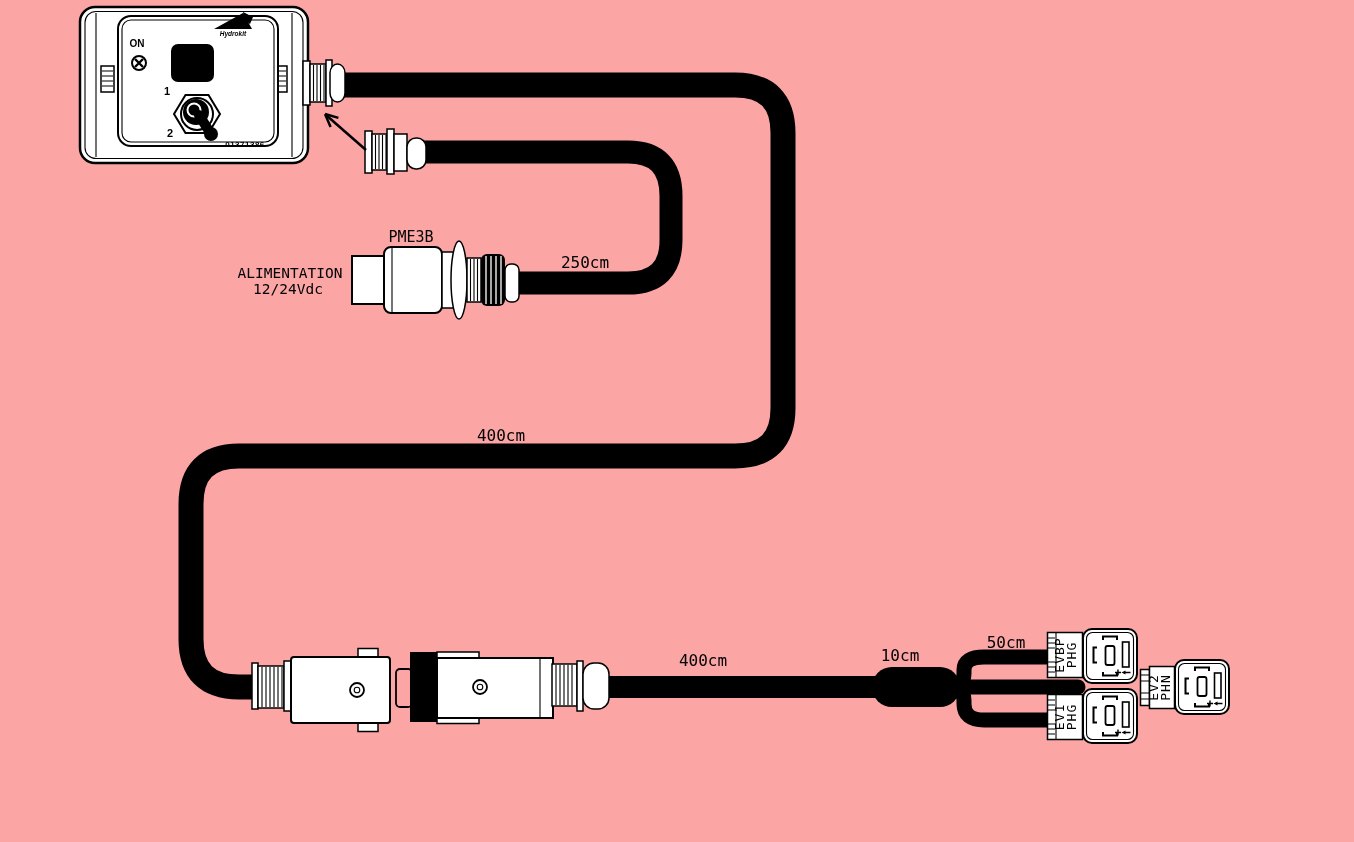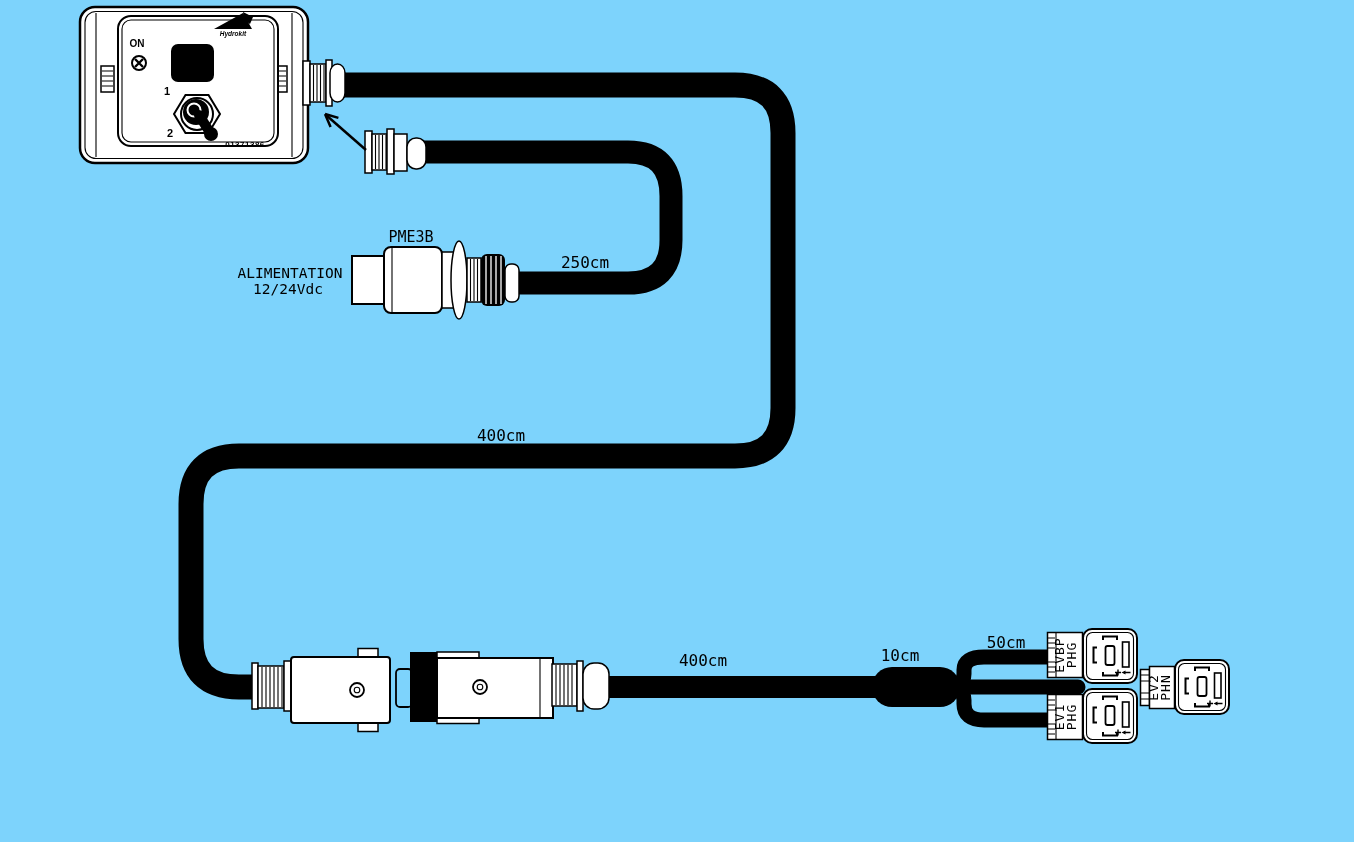--- a/index.html
+++ b/index.html
@@ -1,16 +1,16 @@
 <!DOCTYPE html>
 <html><head>
 <meta charset="utf-8">
 <style>
   html,body{margin:0;padding:0;background:#fff;width:1354px;height:842px;overflow:hidden;}
-  #stage{position:relative;width:1354px;height:842px;background:#7dd3fc;}
+  #stage{position:relative;width:1354px;height:842px;background:#fca5a5;}
   svg{position:absolute;left:0;top:0;}
   .ln{stroke:#000;fill:none;}
   .fw{fill:#fff;}
   .fb{fill:#000;stroke:none;}
   .sw1{stroke-width:1.1;}
   .sw15{stroke-width:1.5;}
   .sw2{stroke-width:2;}
   .sw25{stroke-width:2.5;}
   .cable{stroke:#000;fill:none;stroke-linejoin:round;}
   text{font-family:"DejaVu Sans Mono", monospace;fill:#000;}

